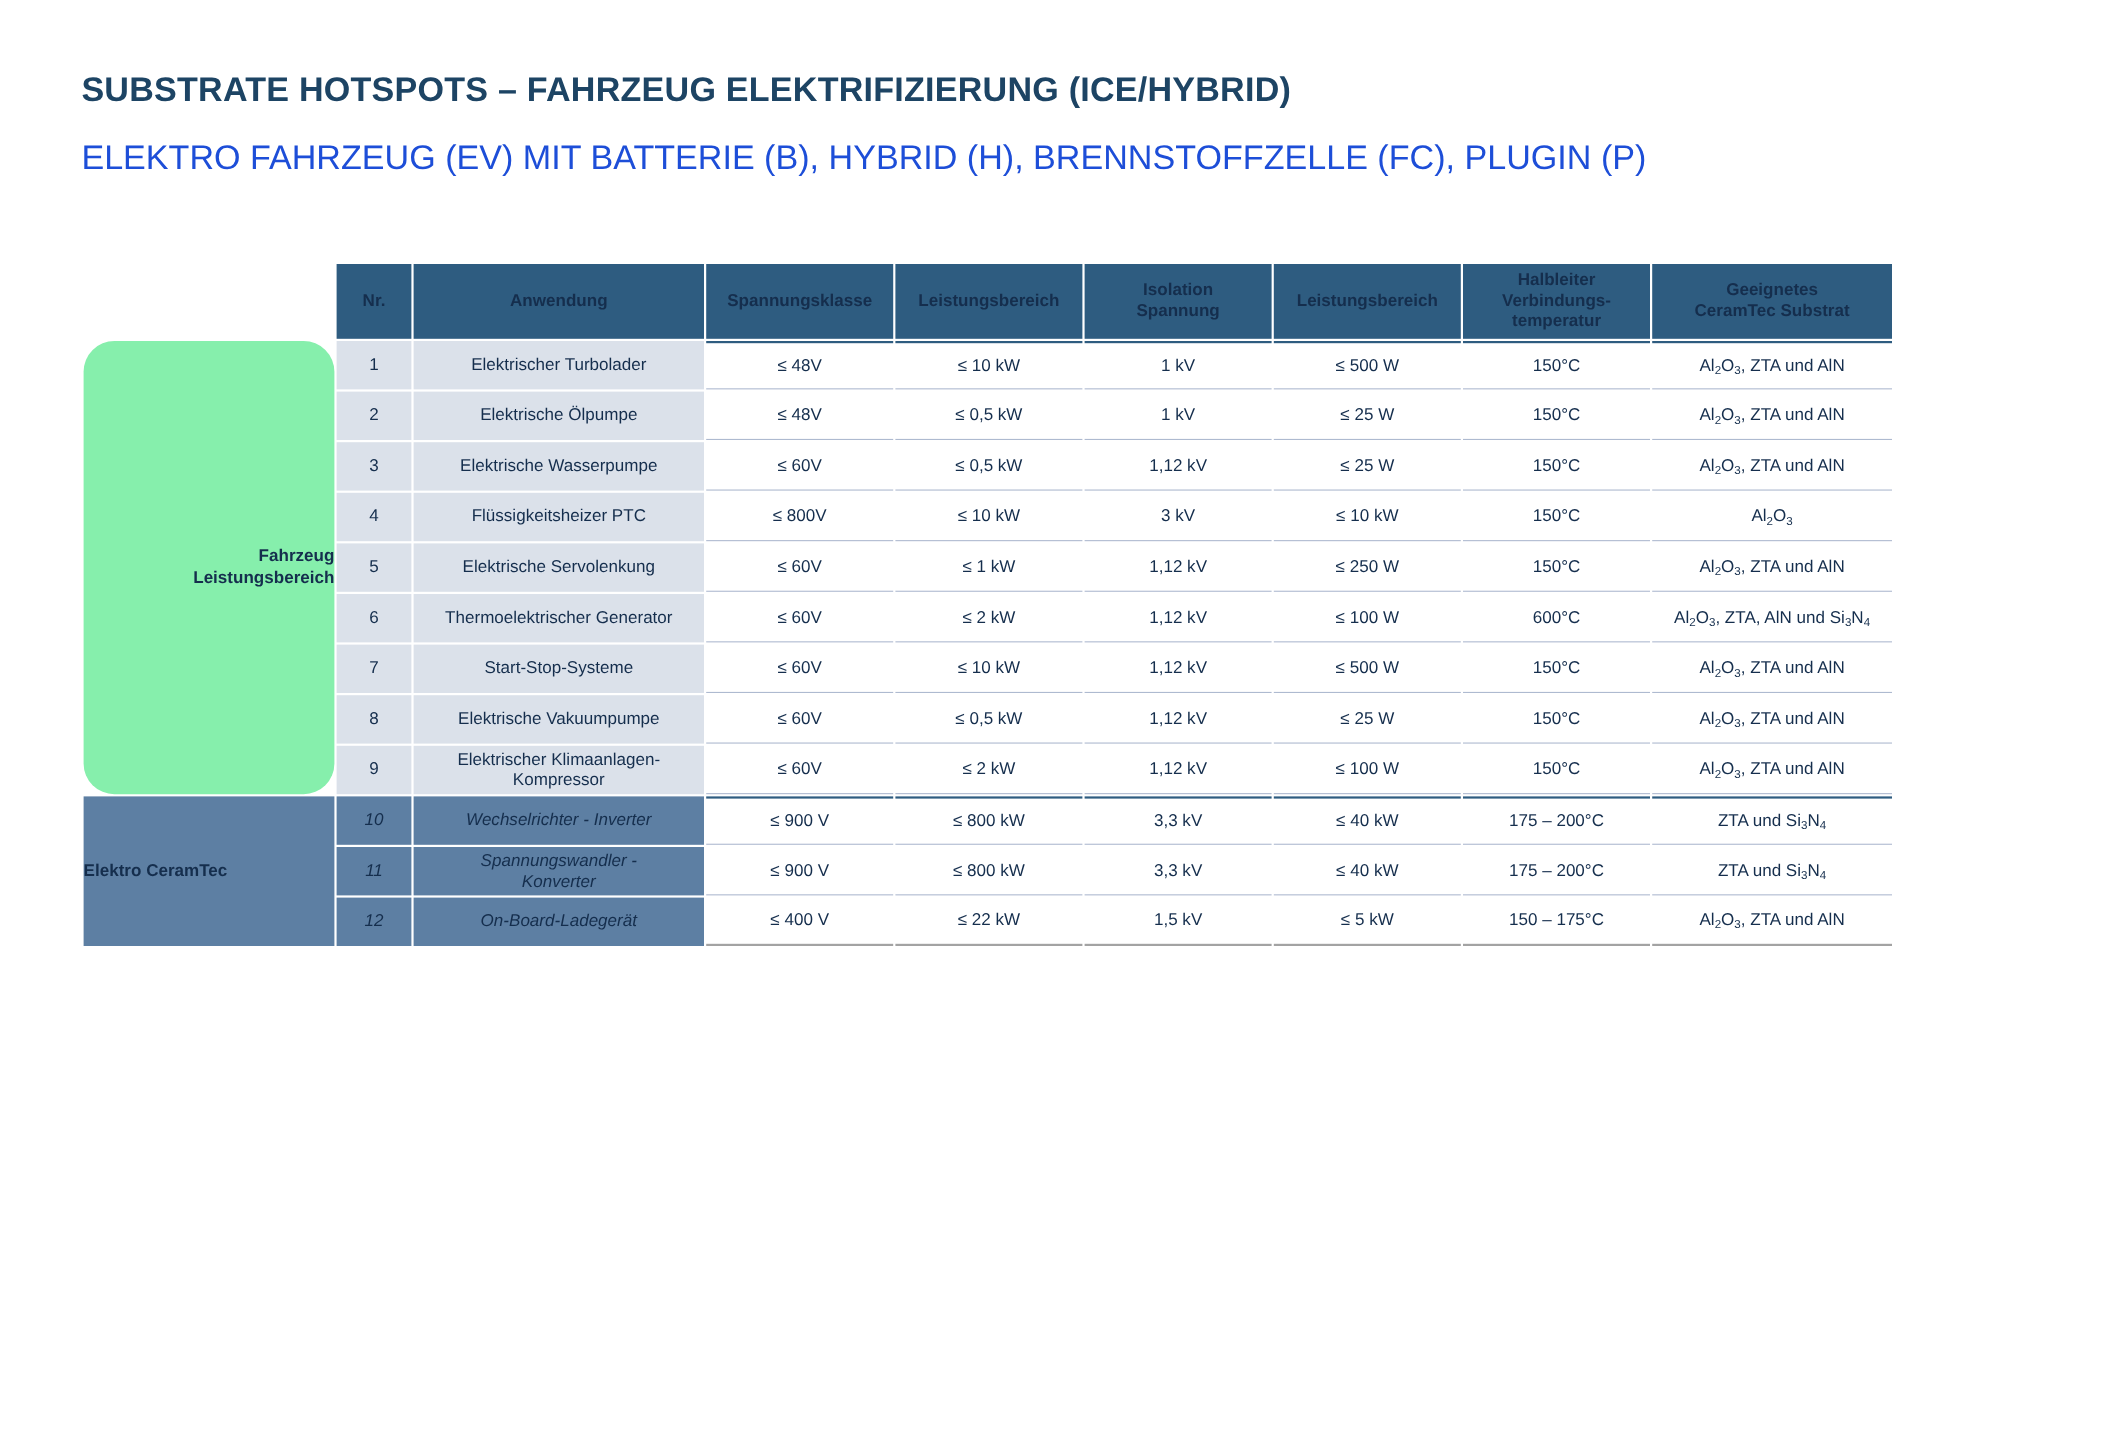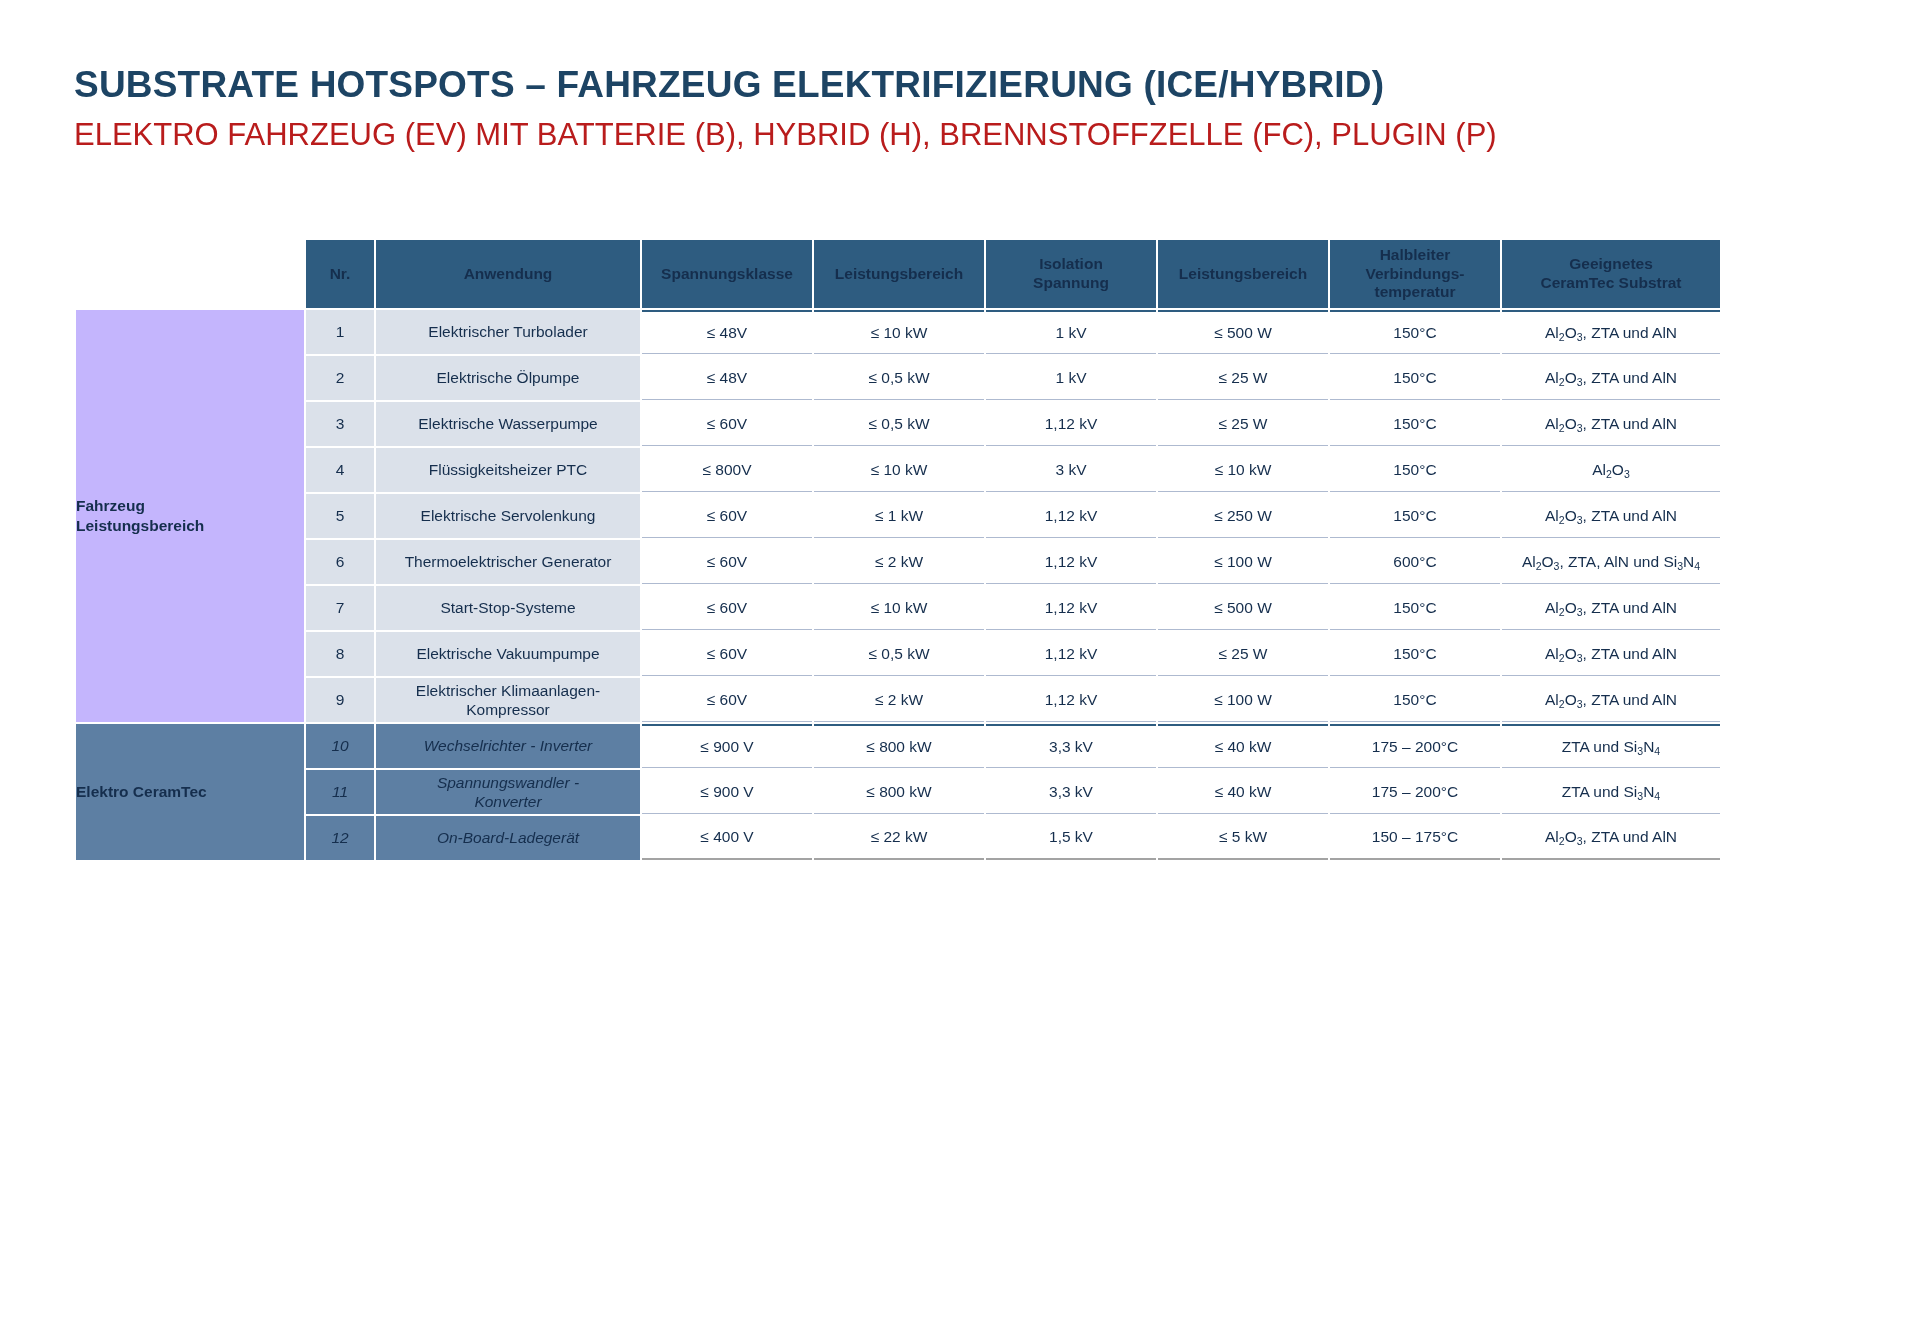--- a/index.html
+++ b/index.html
@@ -20,33 +20,33 @@
   }
 
   
   .title-block {
     position: absolute;
     left: 74px;
     top: 62px;
     width: 1700px;
   }
   .title-main {
-    font-size: 37px;
+    font-size: 31px;
     font-weight: bold;
     letter-spacing: 0.2px;
     color: #1d4464;
     line-height: 1.26;
     white-space: nowrap;
   }
   .title-sub {
     font-size: 31px;
     font-weight: normal;
-    color: #b91c1c;
+    color: #1d4ed8;
     line-height: 1.30;
-    margin-top: 6px;
+    margin-top: 23px;
     white-space: nowrap;
   }
 
   
   .table-wrap {
     position: absolute;
     left: 74px;
     top: 238px;
     width: 1600px;
   }
@@ -86,28 +86,29 @@
     text-align: center;
     padding: 4px 6px;
   }
   th.hdr-blank {
     background: #ffffff;
     border: none;
   }
 
   
   td.group-light {
-    background: #c4b5fd;
+    background: #86efac;
     color: #1d4464;
     font-weight: bold;
     font-size: 17px;
     line-height: 1.32;
-    text-align: left;
+    text-align: right;
     padding-left: 18px;
     vertical-align: middle;
+    border-radius: 28px;
   }
   td.group-dark {
     background: #5d7fa3;
     color: #ffffff;
     font-weight: bold;
     font-size: 17px;
     line-height: 1.32;
     text-align: left;
     padding-left: 18px;
     vertical-align: middle;

